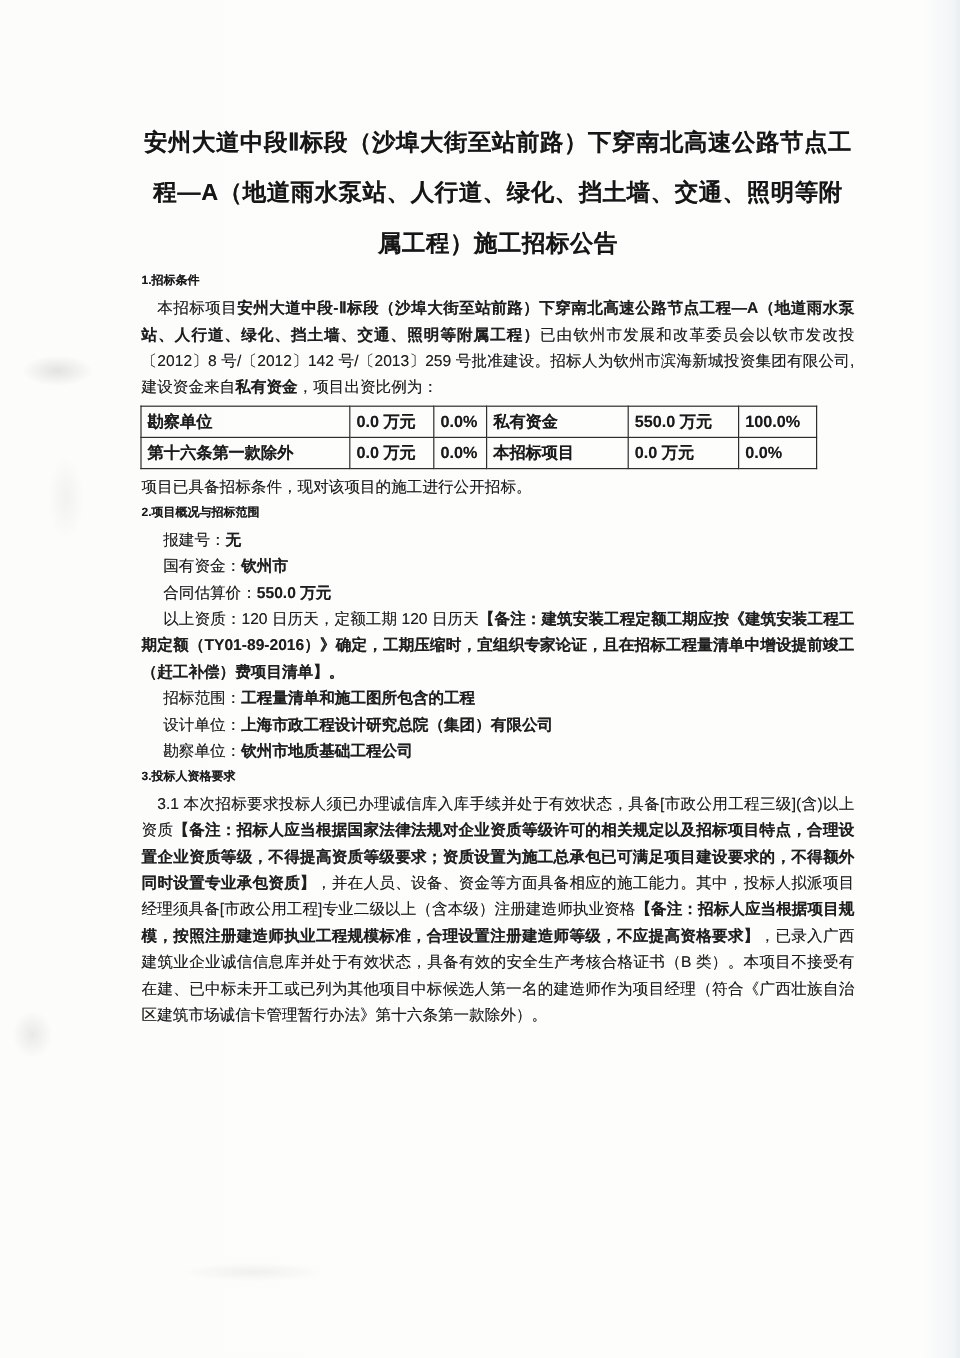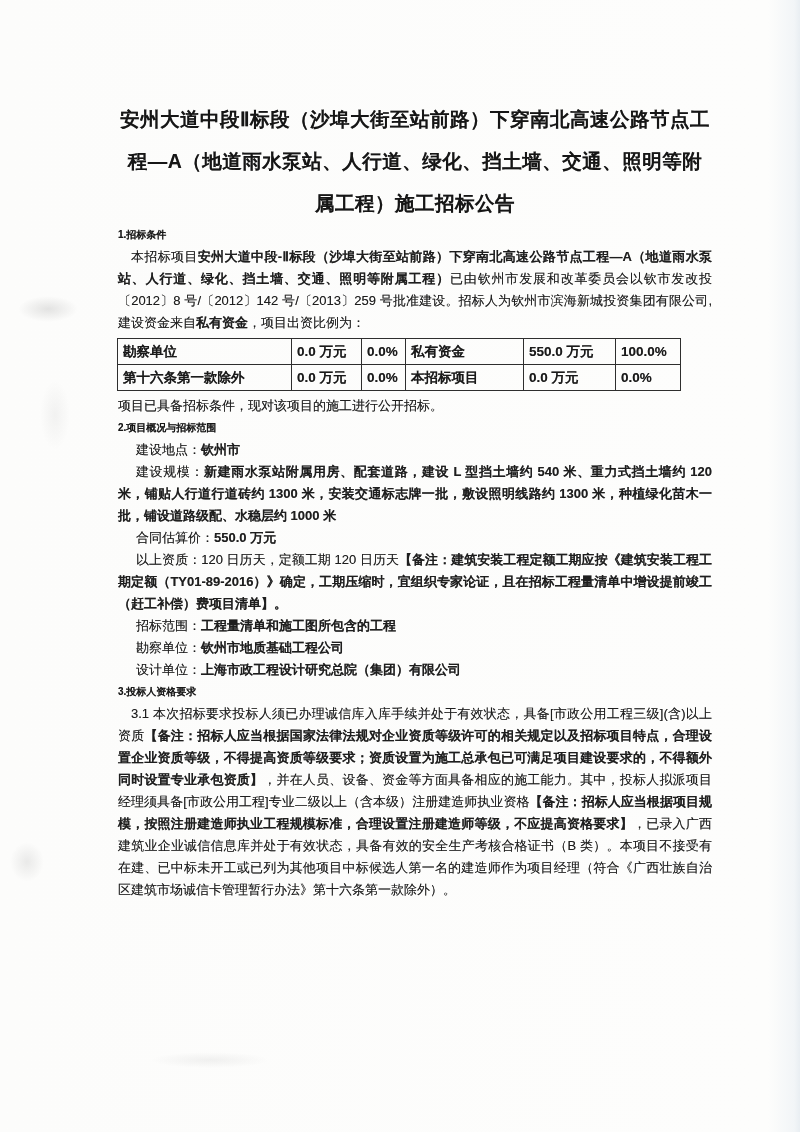--- a/index.html
+++ b/index.html
@@ -89,26 +89,26 @@
           <td>0.0 万元</td>
           <td>0.0%</td>
         </tr>
       </tbody>
     </table>
 
     <p>项目已具备招标条件，现对该项目的施工进行公开招标。</p>
 
     <p class="sec-heading">2.项目概况与招标范围</p>
 
-    <p class="indent-item"><span>建设地点：</span><span class="b">钦州市</span></p>
-    <p class="indent-item"><span>建设规模：</span><span class="b">新建雨水泵站附属用房、配套道路，建设 L 型挡土墙约 540 米、重力式挡土墙约 120 米，铺贴人行道行道砖约 1300 米，安装交通标志牌一批，敷设照明线路约 1300 米，种植绿化苗木一批，铺设道路级配、水稳层约 1000 米</span></p>
+    <p class="indent-item"><span>报建号：</span><span class="b">无</span></p>
+    <p class="indent-item"><span>国有资金：</span><span class="b">钦州市</span></p>
     <p class="indent-item"><span>合同估算价：</span><span class="b">550.0 万元</span></p>
     <p class="indent-item"><span>以上资质：</span><span>120 日历天，定额工期 120 日历天</span><span class="b">【备注：建筑安装工程定额工期应按《建筑安装工程工期定额（TY01-89-2016）》确定，工期压缩时，宜组织专家论证，且在招标工程量清单中增设提前竣工（赶工补偿）费项目清单】。</span></p>
     <p class="indent-item"><span>招标范围：</span><span class="b">工程量清单和施工图所包含的工程</span></p>
+    <p class="indent-item"><span>设计单位：</span><span class="b">上海市政工程设计研究总院（集团）有限公司</span></p>
     <p class="indent-item"><span>勘察单位：</span><span class="b">钦州市地质基础工程公司</span></p>
-    <p class="indent-item"><span>设计单位：</span><span class="b">上海市政工程设计研究总院（集团）有限公司</span></p>
 
     <p class="sec-heading">3.投标人资格要求</p>
 
     <p class="indent1"><span>3.1 本次招标要求投标人须已办理诚信库入库手续并处于有效状态，具备[市政公用工程三级](含)以上资质</span><span class="b">【备注：招标人应当根据国家法律法规对企业资质等级许可的相关规定以及招标项目特点，合理设置企业资质等级，不得提高资质等级要求；资质设置为施工总承包已可满足项目建设要求的，不得额外同时设置专业承包资质】</span><span>，并在人员、设备、资金等方面具备相应的施工能力。其中，投标人拟派项目经理须具备[市政公用工程]专业二级以上（含本级）注册建造师执业资格</span><span class="b">【备注：招标人应当根据项目规模，按照注册建造师执业工程规模标准，合理设置注册建造师等级，不应提高资格要求】</span><span>，已录入广西建筑业企业诚信信息库并处于有效状态，具备有效的安全生产考核合格证书（B 类）。本项目不接受有在建、已中标未开工或已列为其他项目中标候选人第一名的建造师作为项目经理（符合《广西壮族自治区建筑市场诚信卡管理暂行办法》第十六条第一款除外）。</span></p>
 
   </div>
 </div>
 
 </body></html>

